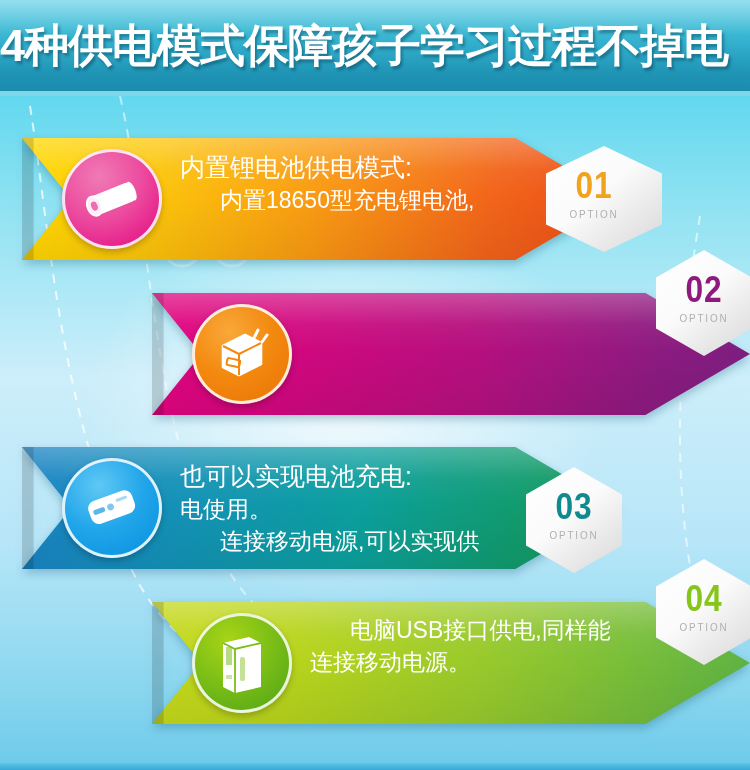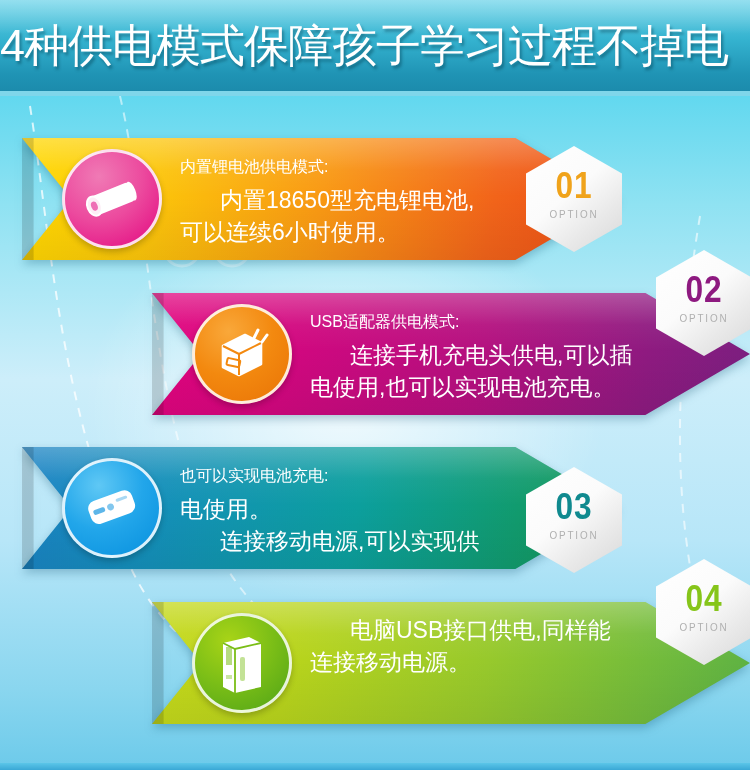--- a/index.html
+++ b/index.html
@@ -55,21 +55,21 @@
     position: absolute; left: 0; bottom: 0;
     width: 750px; height: 5px;
     background: #7fd6ea;
   }
   .header-title {
     position: absolute;
     left: 0; top: 10px;
     width: 708px;
     text-align: center;
     font-size: 45px;
-    font-weight: normal;
+    font-weight: bold;
     color: #ffffff;
     letter-spacing: -1px;
     line-height: 72px;
     white-space: nowrap;
     text-shadow: 2px 3px 3px rgba(0,60,80,0.45);
   }
 
   
   .row {
     position: absolute;
@@ -131,21 +131,21 @@
   .icon-circle svg { display:block; }
 
   
   .txt {
     position: absolute;
     left: 158px; top: 12px;
     width: 400px;
     color: #ffffff;
   }
   .txt-title {
-    font-size: 16px;
+    font-size: 25px;
     line-height: 34px;
     letter-spacing: 0px;
     white-space: nowrap;
   }
   .txt-body {
     font-size: 23px;
     line-height: 32px;
     white-space: nowrap;
   }
   .txt-body.indent { text-indent: 40px; }
@@ -243,24 +243,23 @@
           <ellipse cx="12" cy="22" rx="7" ry="10" fill="#fdeef6" stroke="#ffffff" stroke-width="2"></ellipse>
           <ellipse cx="12" cy="22" rx="3.2" ry="4.6" fill="#e2067f" opacity="0.55"></ellipse>
           <ellipse cx="52" cy="22" rx="4" ry="10" fill="#ffffff"></ellipse>
         </g>
       </svg>
     </div>
 
     <div class="txt">
       <div class="txt-title">内置锂电池供电模式:</div>
       <div class="txt-body indent">内置18650型充电锂电池,</div>
-      <div class="txt-body">可以连续6小时使用。</div>
-    </div>
-
-    <div class="hex" style="left:504px; top:8px;">
+    </div>
+
+    <div class="hex" style="left:524px; top:8px;padding-left:20px;">
       <div class="hex-shape"></div>
       <div class="hex-num n1">01</div>
       <div class="hex-cap">OPTION</div>
     </div>
   </div>
 
   <div class="row row-right" style="top:293px;">
     <div class="banner">
       <div class="banner-shape shape-2"></div>
       <div class="banner-topsheen"></div>
@@ -272,25 +271,20 @@
         <g fill="none" stroke="#ffffff" stroke-width="2.6" stroke-linejoin="round">
           <path d="M11 20 L33 9 L49 17 L49 38 L27 49 L11 41 Z" fill="#ffffff"></path>
           <path d="M11 20 L27 28 L49 17" stroke="#f3890f" stroke-width="2"></path>
           <path d="M27 28 L27 49" stroke="#f3890f" stroke-width="2"></path>
           <rect x="15" y="33" width="13" height="7" rx="1.5" fill="none" stroke="#f3890f" stroke-width="2" transform="rotate(12 21 36)"></rect>
           <path d="M42 12 L46 4 M50 16 L55 9" stroke="#ffffff" stroke-width="3" stroke-linecap="round"></path>
         </g>
       </svg>
     </div>
 
-    <div class="txt">
-      <div class="txt-title">USB适配器供电模式:</div>
-      <div class="txt-body indent">连接手机充电头供电,可以插</div>
-      <div class="txt-body">电使用,也可以实现电池充电。</div>
-    </div>
 
     <div class="hex" style="left:504px; top:-43px;">
       <div class="hex-shape"></div>
       <div class="hex-num n2">02</div>
       <div class="hex-cap">OPTION</div>
     </div>
   </div>
 
   <div class="row row-left" style="top:447px;">
     <div class="banner">

